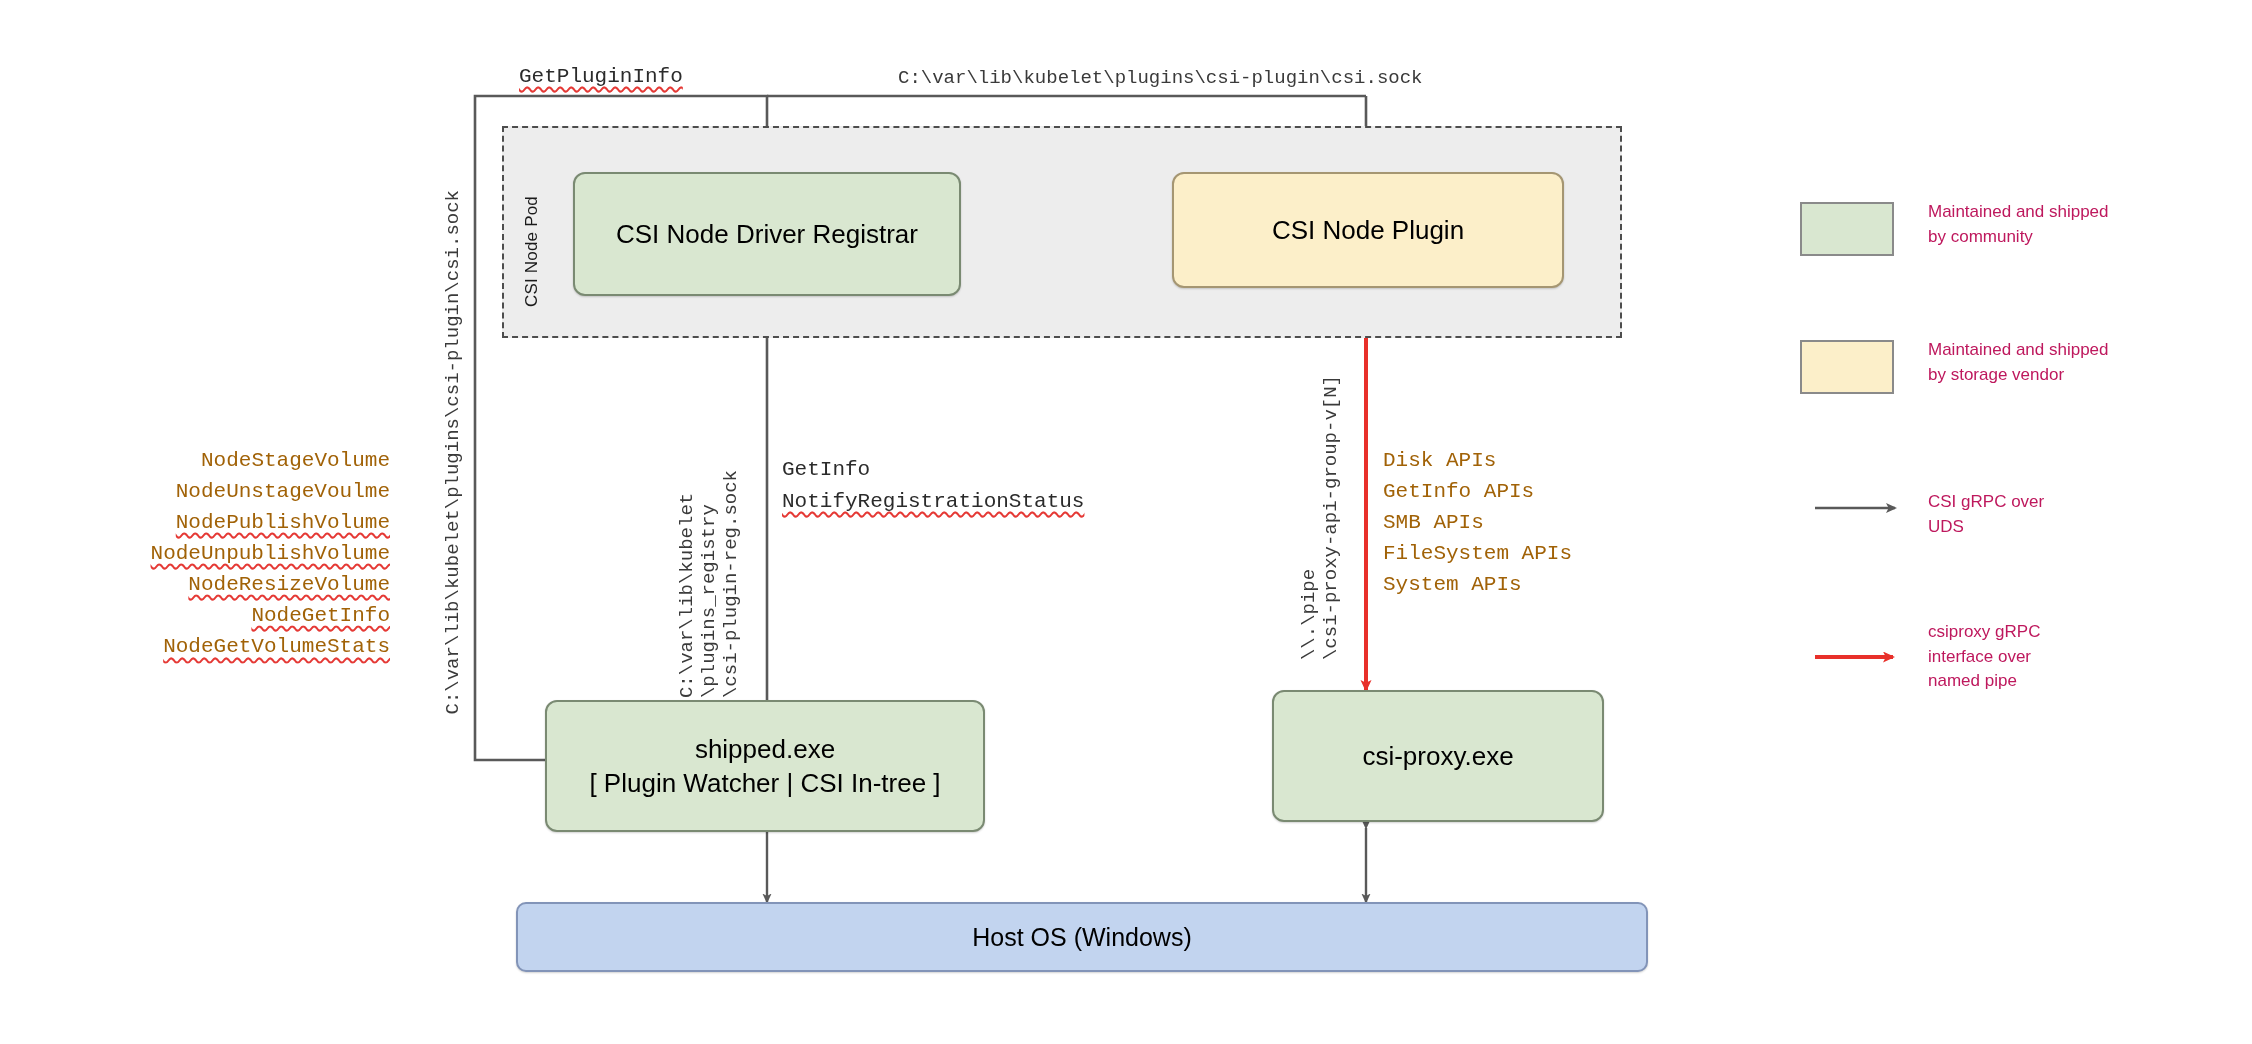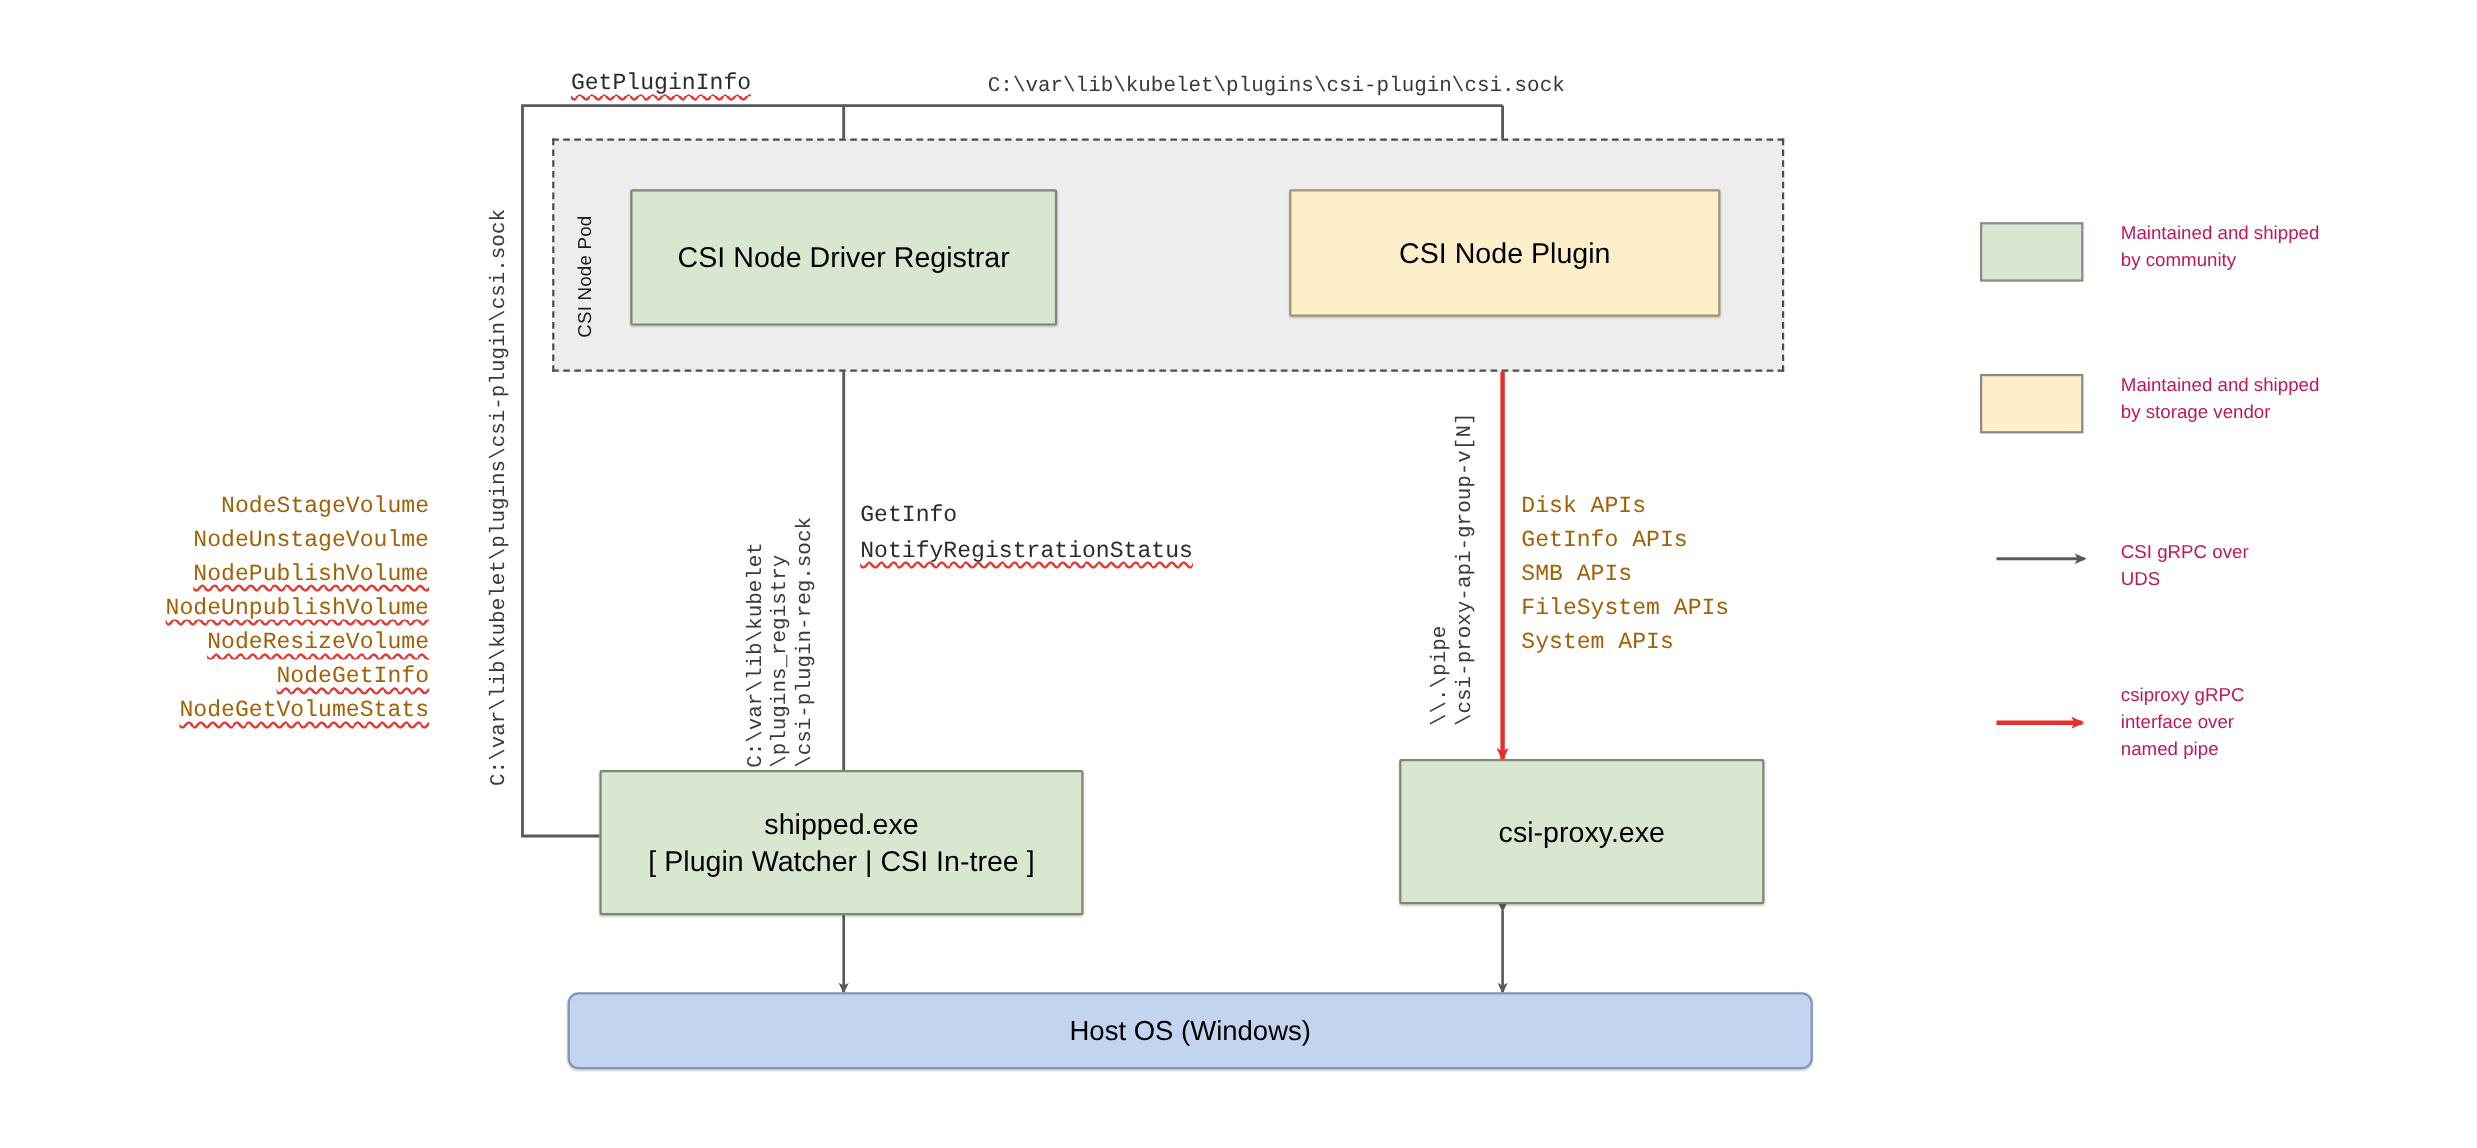--- a/index.html
+++ b/index.html
@@ -27,21 +27,21 @@
     transform:rotate(180deg);
     white-space:nowrap;
     letter-spacing:.2px;
   }
 
   
   .nbox{
     position:absolute;
     box-sizing:border-box;
     border:2px solid #7b7f7b;
-    border-radius:2px;
+    border-radius:12px;
     display:flex;align-items:center;justify-content:center;
     text-align:center;
     font-size:26px;color:#000;
     line-height:1.32;
     box-shadow:0 1px 2px rgba(0,0,0,.18);
   }
   .nbox.green{background:#d9e7d0;border-color:#7a8a72;}
   .nbox.yellow{background:#fcefc9;border-color:#a59672;}
   .nbox.blue{background:#c2d4ef;border-color:#8294b8;}
 

